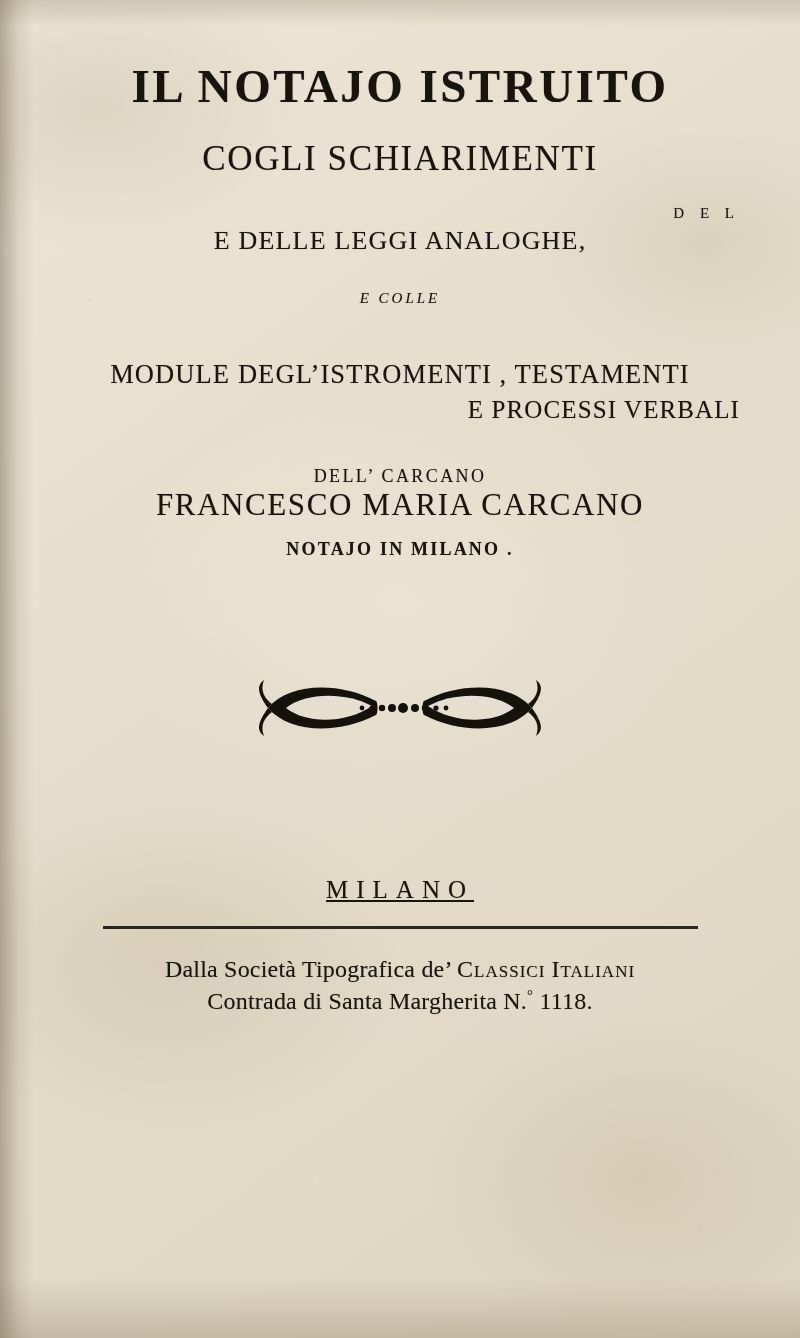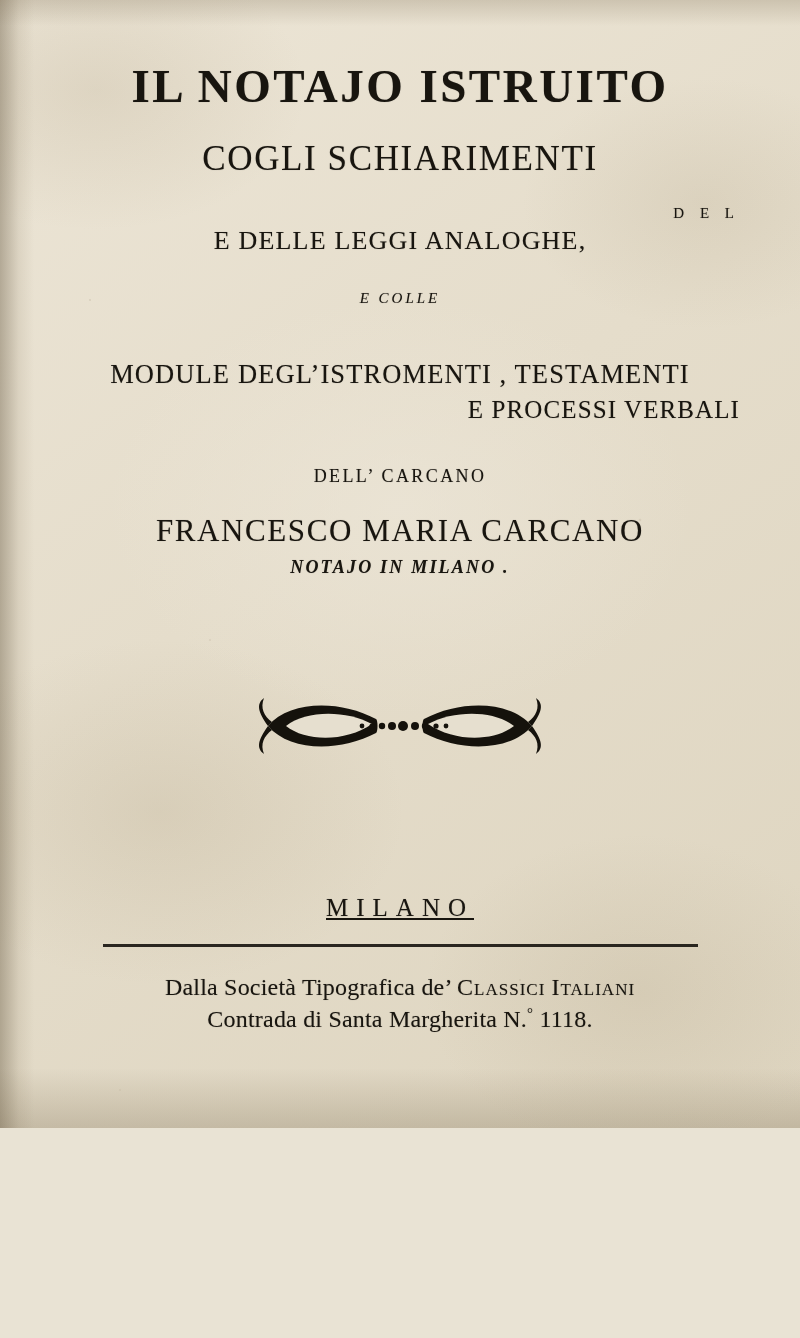--- a/index.html
+++ b/index.html
@@ -11,21 +11,21 @@
     height: 1338px;
     background: #e9e3d4;
     font-family: "Liberation Serif", serif;
     overflow: hidden;
   }
 
   
   .page {
     position: relative;
     width: 800px;
-    height: 1128px;
+    height: 1338px;
     background-color: #e8e1d1;
     background-image:
       radial-gradient(ellipse 300px 200px at 12% 8%, rgba(175,160,130,0.22), rgba(0,0,0,0) 70%),
       radial-gradient(ellipse 260px 180px at 88% 18%, rgba(170,155,125,0.18), rgba(0,0,0,0) 70%),
       radial-gradient(ellipse 340px 240px at 20% 72%, rgba(168,152,120,0.20), rgba(0,0,0,0) 72%),
       radial-gradient(ellipse 300px 220px at 80% 88%, rgba(172,157,127,0.20), rgba(0,0,0,0) 72%),
       radial-gradient(ellipse 420px 300px at 50% 45%, rgba(238,232,219,0.55), rgba(0,0,0,0) 70%),
       linear-gradient(145deg, #ece5d6 0%, #e5ddcb 45%, #ded5c0 100%);
     overflow: hidden;
   }
@@ -140,29 +140,27 @@
     text-align: right;
   }
 
   .dell-avvocato {
     margin-top: 42px;
     font-size: 18px;
     letter-spacing: 2.4px;
   }
 
   .author {
-    margin-top: 26px;
     font-size: 31px;
     letter-spacing: 1.6px;
   }
 
   .author-role {
-    margin-top: 8px;
+    margin-top: 16px;
     font-size: 18px;
-    font-style: italic;
     letter-spacing: 2.2px;
     font-weight: 700;
   }
 
   
   .ornament {
     margin-top: 108px;
     display: flex;
     justify-content: center;
     align-items: center;

